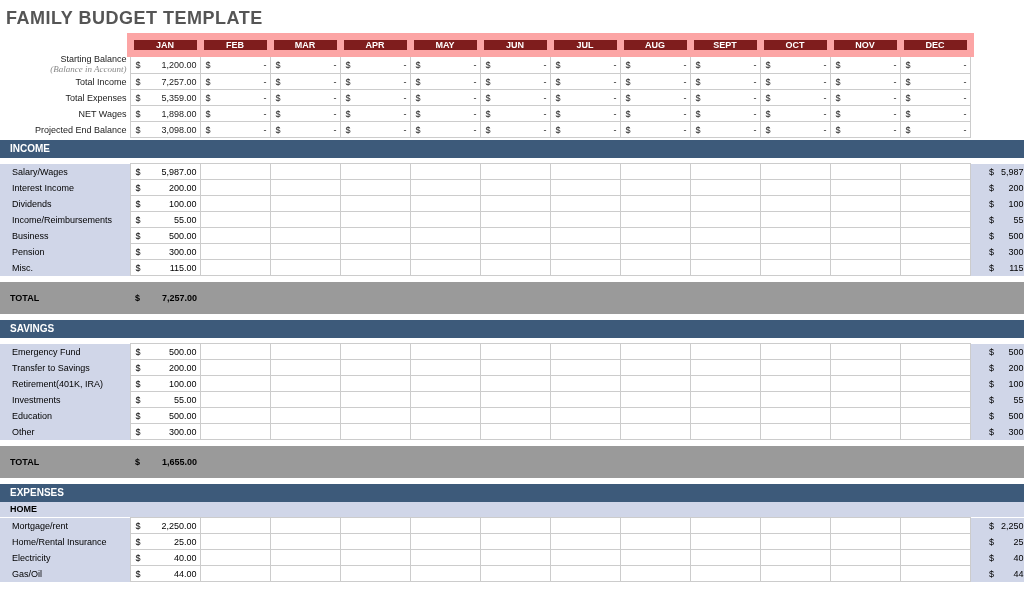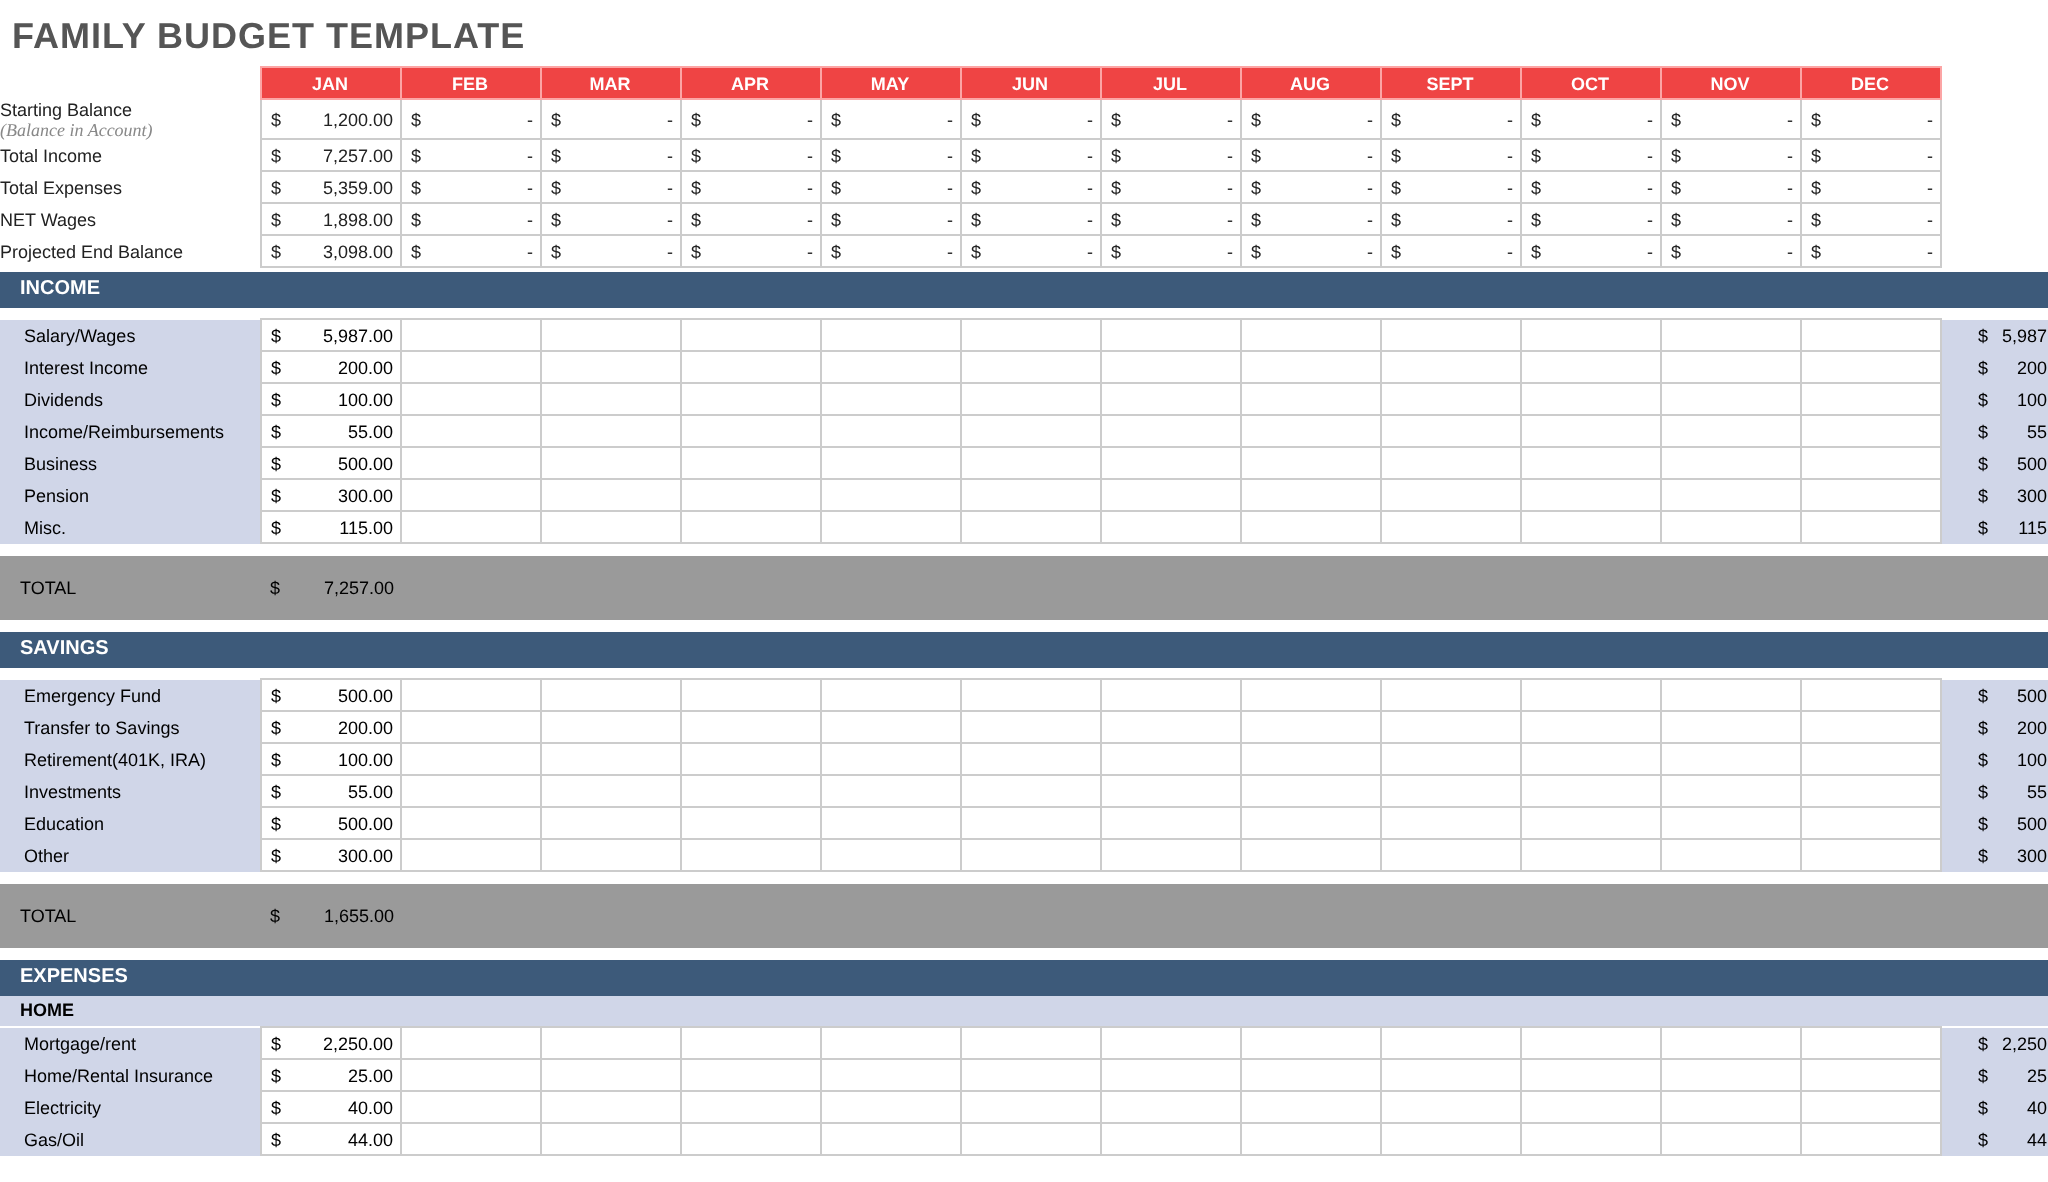--- a/index.html
+++ b/index.html
@@ -4,37 +4,37 @@
 <style>
 * { margin:0; padding:0; box-sizing:border-box; }
 body { font-family: Arial, sans-serif; font-size:9px; background:#fff; width:1024px; }
 .title { font-size:18px; font-weight:bold; color:#555; padding:8px 6px 4px; letter-spacing:0.5px; }
 table { border-collapse:collapse; width:100%; table-layout:fixed; }
 td, th { height:16px; padding:0 3px; vertical-align:middle; overflow:hidden; white-space:nowrap; }
 .label-col { width:130px; }
 .month-col { width:70px; }
 .total-col { width:55px; }
 .spacer-col { width:14px; }
-.months-header th { background:#ef4444; color:#fff; text-align:center; font-weight:bold; font-size:9px; border:1px solid #fca5a5; }
+.months-header th { background:#7f1d1d; color:#fff; text-align:center; font-weight:bold; font-size:9px; border:7px solid #fca5a5; }
 .months-header th.label-col { background:#fff; border:none; }
 .months-header th.spacer-col, .months-header th.total-col { background:#fff; border:none; }
 .sum-row td { color:#222; }
-.sum-row .label { text-align:left; padding-left:0; }
+.sum-row .label { text-align:right; padding-left:10px; }
 .sum-row .italic { font-style:italic; color:#888;font-family:Liberation Serif, serif; }
 .sum-row .cell { border:1px solid #ccc; text-align:right; }
 .sum-row .cell .cur { float:left; padding-left:2px; }
 .section-bar td { background:#3d5a7a; color:#fff; font-weight:bold; padding-left:10px; height:18px; font-size:10px; }
 .sub-bar td { background:#d0d6e8; font-weight:bold; padding-left:10px; height:16px; font-size:9px; }
 .data-row .label { background:#d0d6e8; padding-left:12px; }
 .data-row .cell { border:1px solid #ccc; text-align:right; background:#fff; }
 .data-row .cell .cur { float:left; padding-left:2px; }
 .data-row .empty { border:1px solid #ccc; background:#fff; }
 .data-row .rtot { background:#d0d6e8; text-align:right; padding-right:3px; }
 .data-row .rtot .cur { float:left; padding-left:2px; }
-.total-row td { background:#9a9a9a; color:#000; font-weight:normal; height:32px; }
+.total-row td { background:#9a9a9a; color:#000; font-weight:bold; height:32px; }
 .total-row .label { padding-left:10px; }
 .total-row .cell { text-align:right; }
 .total-row .cell .cur { float:left; padding-left:2px; }
 .gap-row td { height:6px; }
 .tiny-gap td { height:2px; }
 </style>
 </head>
 <body>
 
 <div class="title">FAMILY BUDGET TEMPLATE</div>

